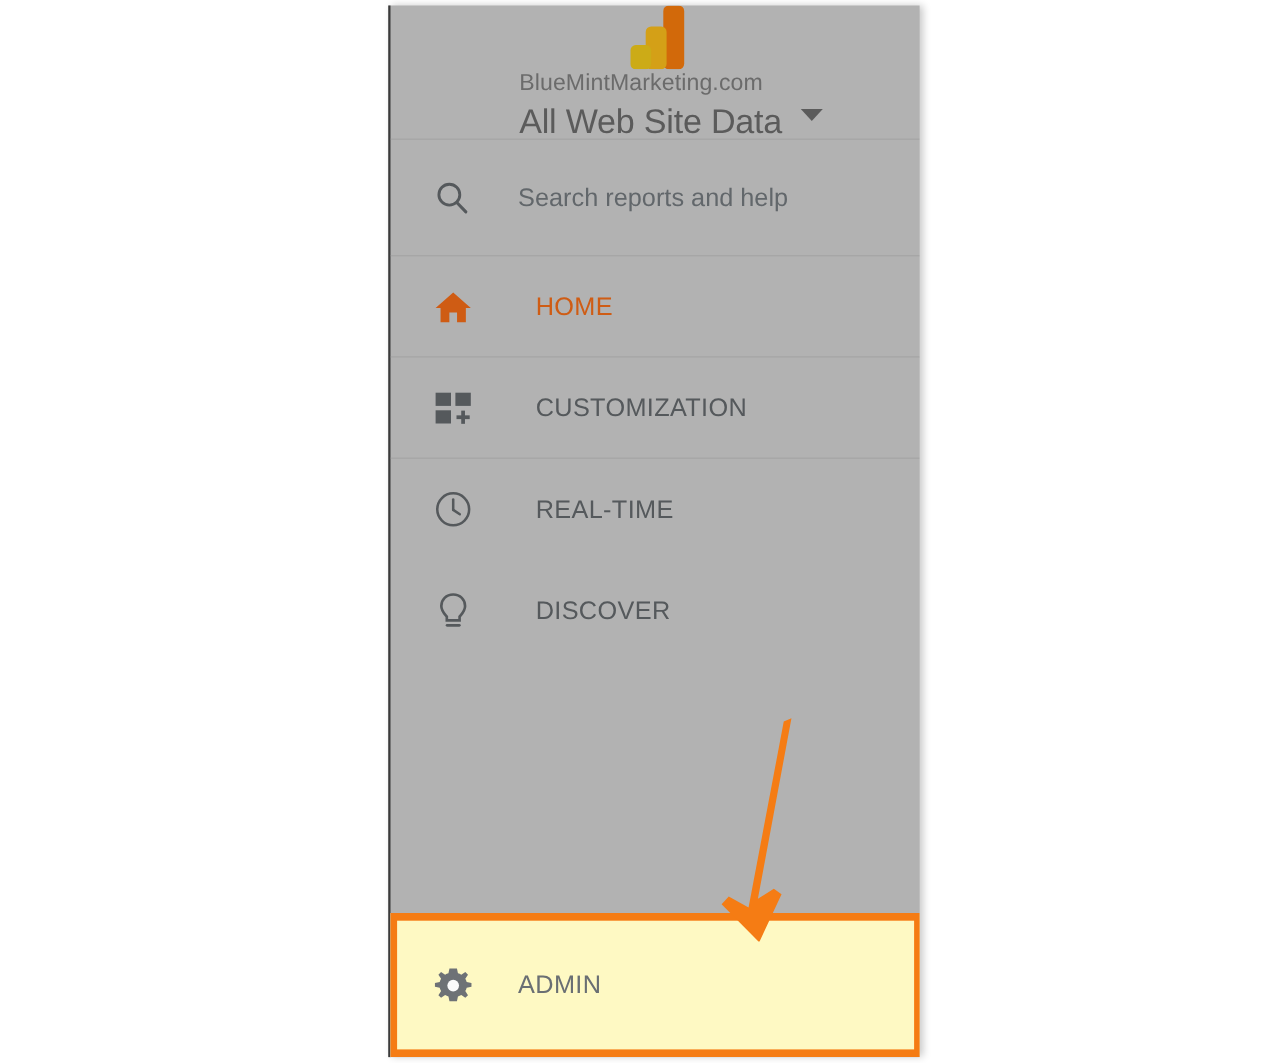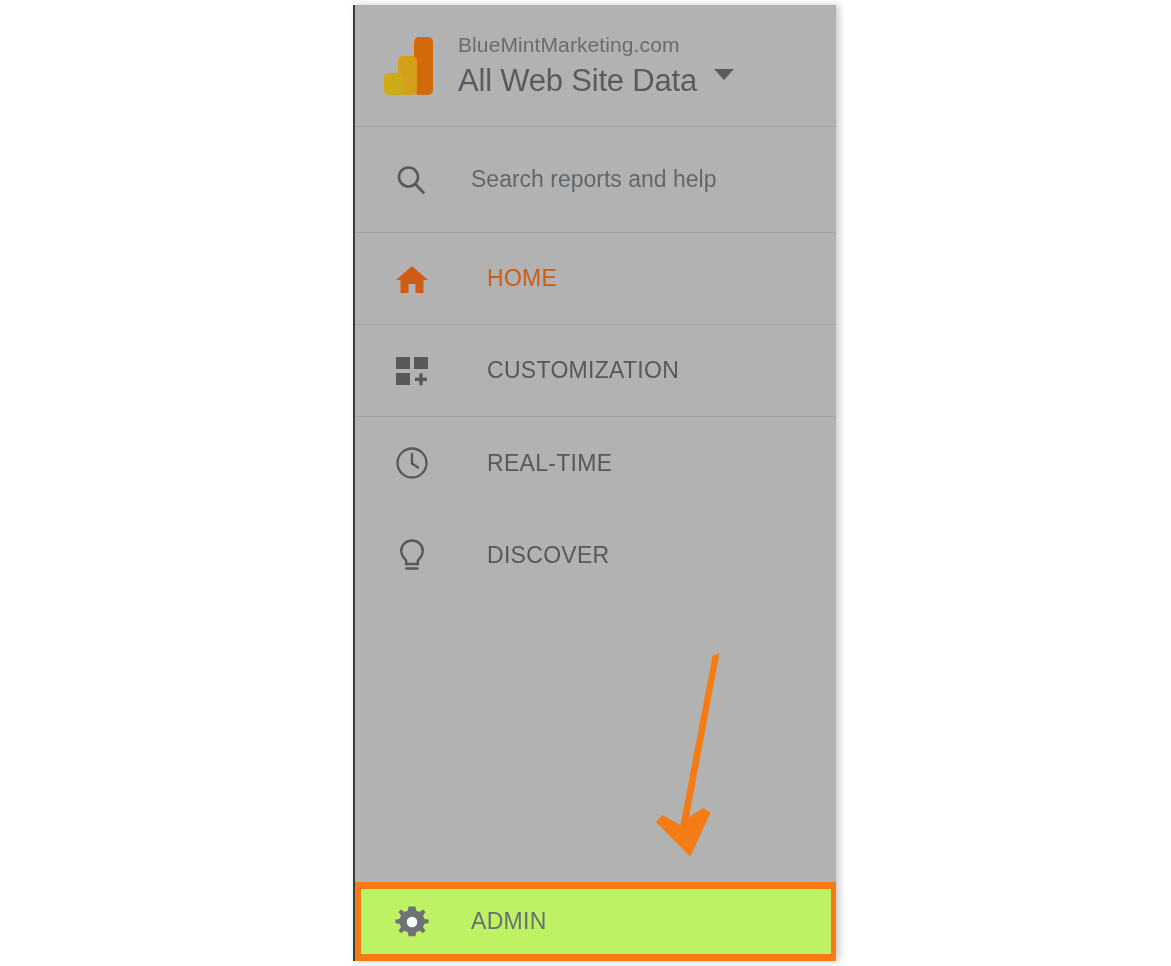--- a/index.html
+++ b/index.html
@@ -31,20 +31,21 @@
 
   
   .ga-header {
     position: relative;
     height: 122px;
     border-bottom: 1px solid #a3a3a3;
     display: flex;
     align-items: center;
     padding-left: 29px;
     box-sizing: border-box;
+    flex-direction: column;
   }
   .ga-logo {
     width: 50px;
     height: 58px;
     position: relative;
     flex: 0 0 auto;
     margin-right: 24px;
   }
   .ga-logo svg { display: block; }
   .ga-header-text { display: flex; flex-direction: column; justify-content: center; }
@@ -131,24 +132,24 @@
     letter-spacing: 0.1px;
   }
   .ga-group-block { }
 
   
   .ga-admin-wrap {
     position: absolute;
     left: -1px;
     bottom: 0px;
     width: 484px;
-    height: 79px;
+    height: 131px;
     box-sizing: border-box;
     border: 7px solid #f57c14;
-    background: #bef264;
+    background: #fef9c3;
   }
   .ga-admin-inner {
     display: flex;
     align-items: center;
     height: 100%;
     padding-left: 33px;
     box-sizing: border-box;
   }
   .ga-admin-inner .ga-nav-label { color: #6a6f73; }
 

